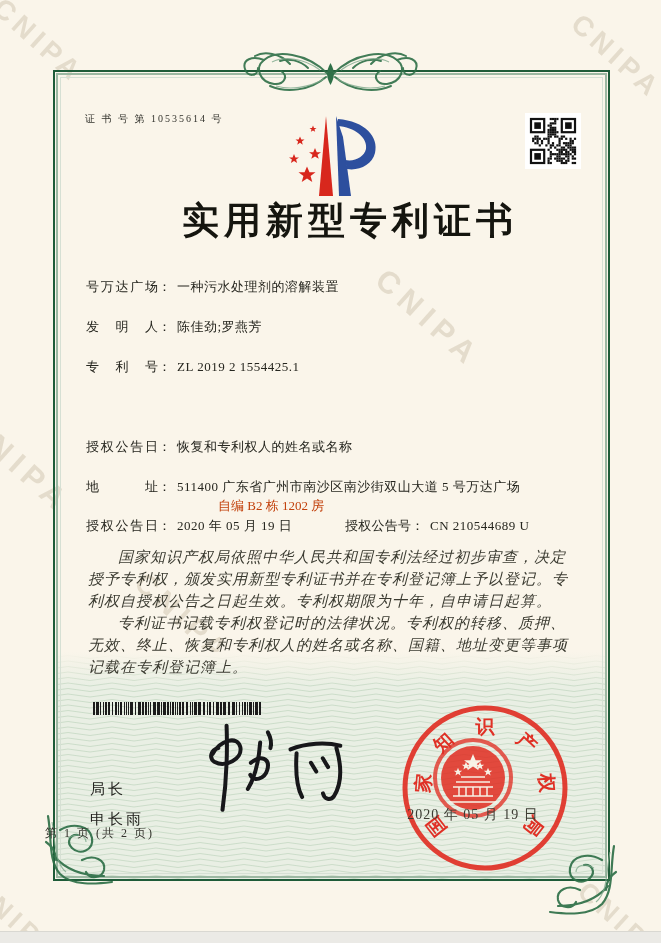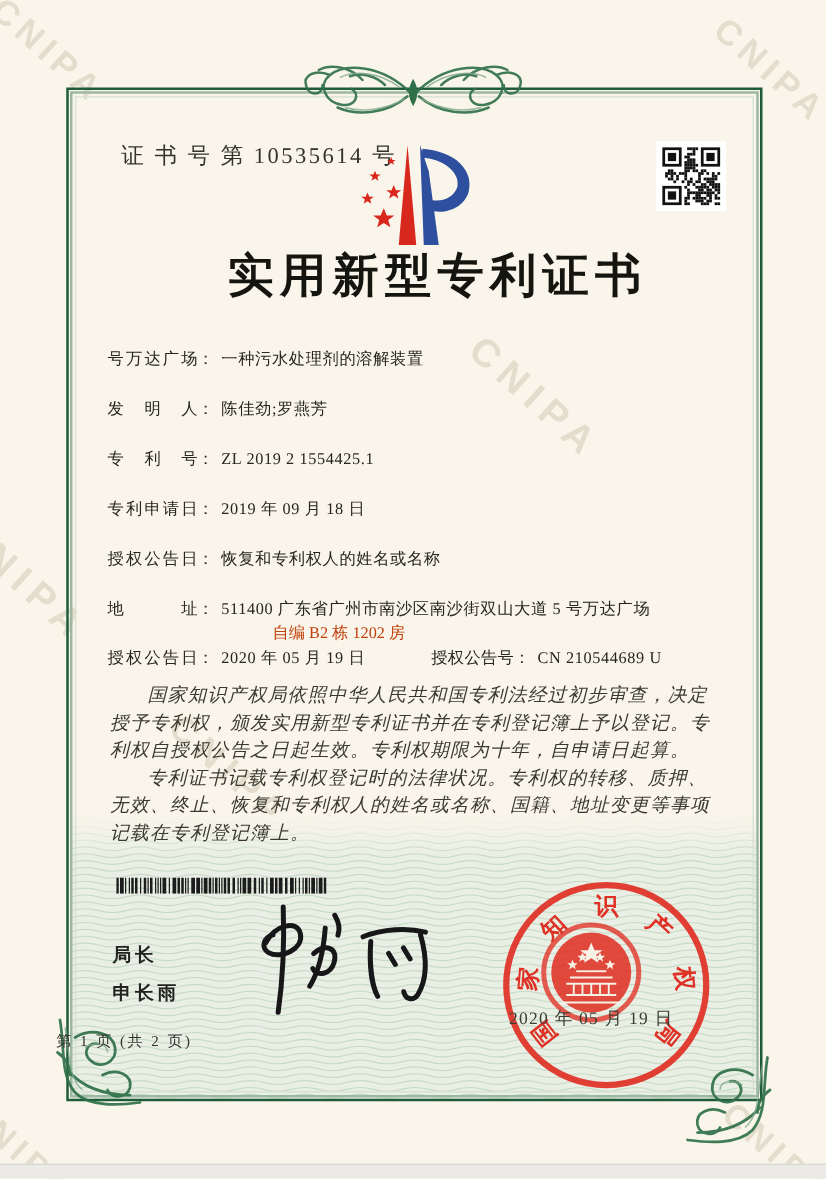--- a/index.html
+++ b/index.html
@@ -11,36 +11,36 @@
   
   .bframe{position:absolute;left:53px;top:70px;width:557px;height:811px;z-index:3;pointer-events:none;}
   .b1{position:absolute;inset:0;border:2px solid #1e5b38;}
   .b2{position:absolute;inset:3px;border:2px solid #9cb8a2;}
   .b3{position:absolute;inset:7px;border:1px solid #d6e0d4;}
   
   .pattern{position:absolute;left:57px;top:652px;width:549px;height:228px;z-index:1;
            background:#e9efe4;}
   .pattern-fade{position:absolute;left:0;top:0;width:100%;height:34px;
            background:linear-gradient(180deg,#faf5ea 0,rgba(250,245,234,0) 100%);z-index:2;}
-  .cert-no{position:absolute;left:85px;top:112px;font-size:18px;letter-spacing:2px;color:#33332d;z-index:4;margin-left:12px;}
+  .cert-no{position:absolute;left:85px;top:112px;font-size:10px;letter-spacing:2px;color:#33332d;z-index:4;}
   .qr{position:absolute;left:525px;top:113px;width:56px;height:56px;background:#fff;z-index:4;}
   .logo{position:absolute;left:283px;top:113px;z-index:4;}
   .title{position:absolute;left:53px;top:196px;width:594px;text-align:center;font-size:37px;
          font-weight:700;letter-spacing:5px;color:#15150f;z-index:4;}
   .frow{position:absolute;left:86px;font-size:13px;z-index:4;white-space:nowrap;color:#26261f;}
   .jl{display:inline-block;width:72px;text-align:justify;text-align-last:justify;vertical-align:bottom;}
   .colon{margin-right:6px;}
   .fval{letter-spacing:.5px;}
   .addr2{position:absolute;left:170px;font-size:13px;z-index:4;color:#c2410c;margin-left:48px;}
   .legal{position:absolute;left:88px;top:546px;width:492px;font-size:15px;line-height:22px;
          font-style:italic;letter-spacing:1px;color:#3a3a30;z-index:4;}
   .legal p{margin:0;text-indent:2em;}
   .barcode{position:absolute;left:93px;top:702px;z-index:4;}
-  .signer{position:absolute;left:90px;top:750px;z-index:4;font-family:"Liberation Sans","DejaVu Sans",sans-serif;
-          font-size:15px;letter-spacing:3px;color:#22221e;line-height:30px;font-weight:bold;}
+  .signer{position:absolute;left:90px;top:774px;z-index:4;font-family:"Liberation Sans","DejaVu Sans",sans-serif;
+          font-size:15px;letter-spacing:3px;color:#22221e;line-height:30px;}
   .signature{position:absolute;left:195px;top:718px;z-index:5;transform:rotate(-2deg);}
   .seal{position:absolute;left:399px;top:702px;z-index:5;opacity:.95;}
   .seal-date{position:absolute;left:398px;top:806px;width:150px;text-align:center;font-size:14px;
              letter-spacing:1px;color:#3c3c33;z-index:6;}
   .page-num{position:absolute;left:45px;top:825px;width:550px;text-align:left;font-size:12px;
             letter-spacing:2px;color:#33332c;z-index:4;}
   .cont-note{position:absolute;left:258px;top:886px;background:#fffdf6;padding:3px 10px;font-size:13px;
              font-style:italic;letter-spacing:2px;color:#3a3a30;z-index:4;}
   .bottom-strip{position:absolute;left:0;top:931px;width:661px;height:12px;background:#ebeae6;
                 border-top:1px solid #d9d8d2;z-index:2;}
@@ -339,23 +339,20 @@
 
   <div class="frow" style="top:278px">
     <span class="jl">号万达广场</span><span class="colon">：</span><span class="fval">一种污水处理剂的溶解装置</span>
   </div>
   <div class="frow" style="top:318px">
     <span class="jl">发明人</span><span class="colon">：</span><span class="fval">陈佳劲;罗燕芳</span>
   </div>
   <div class="frow" style="top:358px">
     <span class="jl">专利号</span><span class="colon">：</span><span class="fval">ZL 2019 2 1554425.1</span>
   </div>
-  <div class="frow" style="top:398px">
-    <span class="jl">专利申请日</span><span class="colon">：</span><span class="fval">2019 年 09 月 18 日</span>
-  </div>
   <div class="frow" style="top:438px">
     <span class="jl">授权公告日</span><span class="colon">：</span><span class="fval">恢复和专利权人的姓名或名称</span>
   </div>
   <div class="frow" style="top:478px">
     <span class="jl">地址</span><span class="colon">：</span><span class="fval">511400 广东省广州市南沙区南沙街双山大道 5 号万达广场</span>
   </div>
   <div class="addr2" style="top:497px">自编 B2 栋 1202 房</div>
   <div class="frow" style="top:517px">
     <span class="jl">授权公告日</span><span class="colon">：</span><span class="fval">2020 年 05 月 19 日</span>
   </div>

